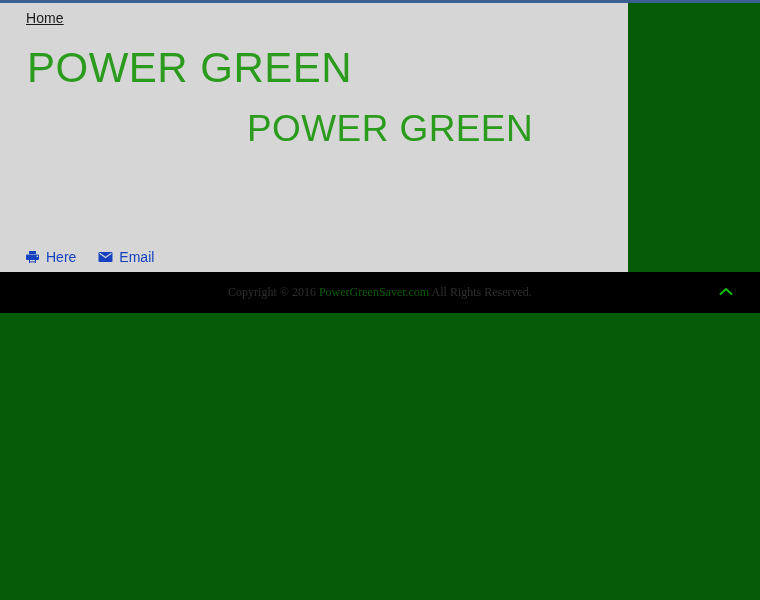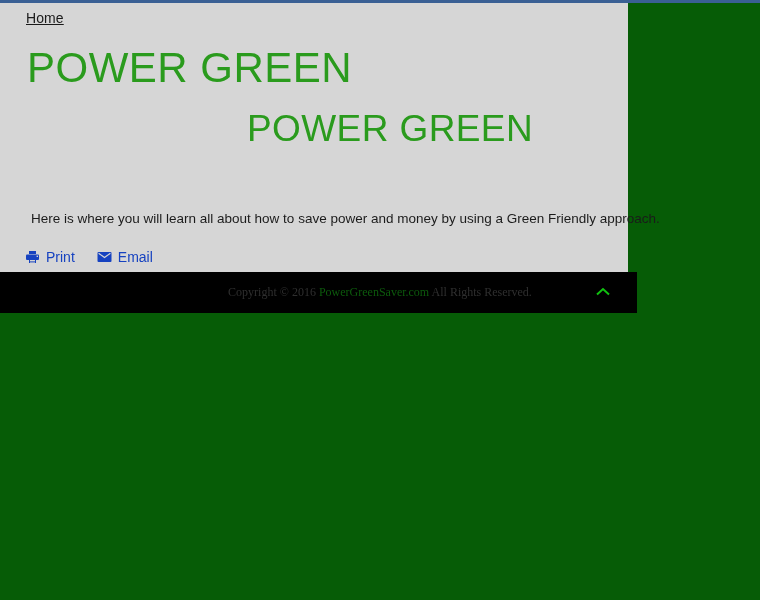--- a/index.html
+++ b/index.html
@@ -104,21 +104,21 @@
     cursor: pointer;
   }
   .action-link .label { color: #1642c0; }
   .icon-svg { display: block; }
 
   
   .footer-bar {
     position: absolute;
     top: 272px;
     left: 0;
-    width: 637px;
+    width: 760px;
     height: 41px;
     background: #000000;
   }
   .copyright {
     position: absolute;
     top: 13px;
     left: 0;
     width: 760px;
     text-align: center;
     font-family: "Liberation Serif", serif;
@@ -156,36 +156,35 @@
 <div class="top-bar"></div>
 
 <div class="page-panel">
 
   <a class="breadcrumb" href="#">Home</a>
 
   <h1 class="heading-one">POWER GREEN</h1>
 
   <h2 class="heading-two">POWER GREEN</h2>
 
-  <p class="intro-text">Here is where you will learn all about how to save power and money by using a Green Friendly approach.</p>
 
   <div class="actions">
 
     <a class="action-link" href="#">
       <span class="icon">
         <svg class="icon-svg" width="15" height="14" viewBox="0 0 15 14" aria-hidden="true">
           <rect x="4" y="1" width="7" height="3" fill="#1642c0"></rect>
           <rect x="1" y="4.5" width="13" height="5.5" rx="1" fill="#1642c0"></rect>
           <rect x="4" y="9" width="7" height="4" fill="#1642c0"></rect>
           <rect x="5" y="10" width="5" height="1" fill="#d6d6d6"></rect>
           <rect x="5" y="11.6" width="5" height="1" fill="#d6d6d6"></rect>
           <rect x="11.6" y="5.6" width="1.4" height="1.4" fill="#d6d6d6"></rect>
         </svg>
       </span>
-      <span class="label">Print</span>
+      <span class="label">Here</span>
     </a>
 
     <a class="action-link" href="#">
       <span class="icon">
         <svg class="icon-svg" width="15" height="12" viewBox="0 0 15 12" aria-hidden="true">
           <rect x="0.5" y="1" width="14" height="10" rx="1" fill="#1642c0"></rect>
           <path d="M1.6 2.2 L7.5 6.6 L13.4 2.2" fill="none" stroke="#d6d6d6" stroke-width="1.2"></path>
         </svg>
       </span>
       <span class="label">Email</span>

